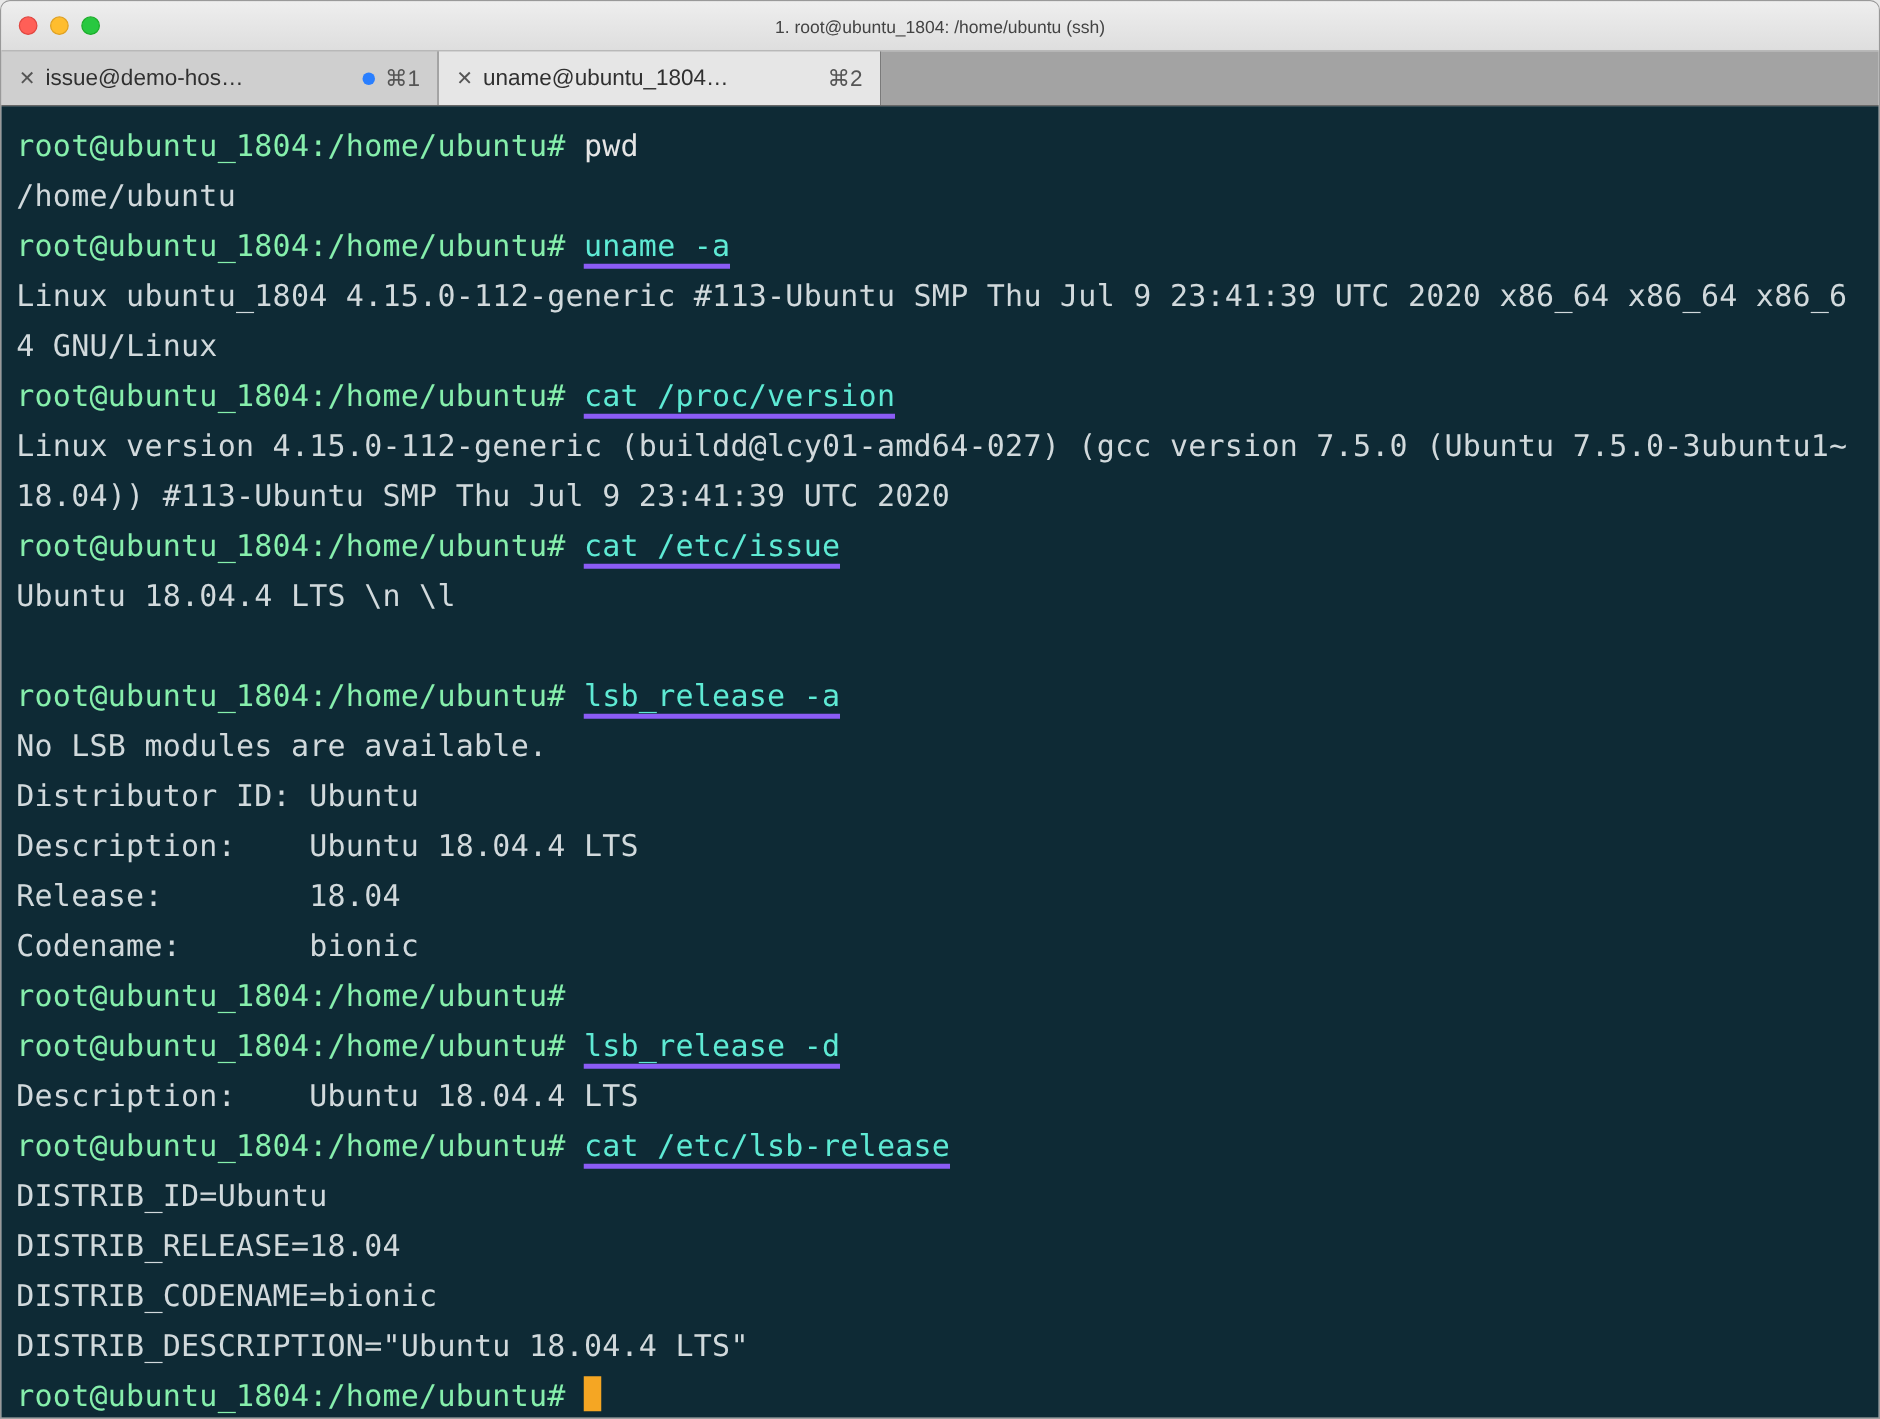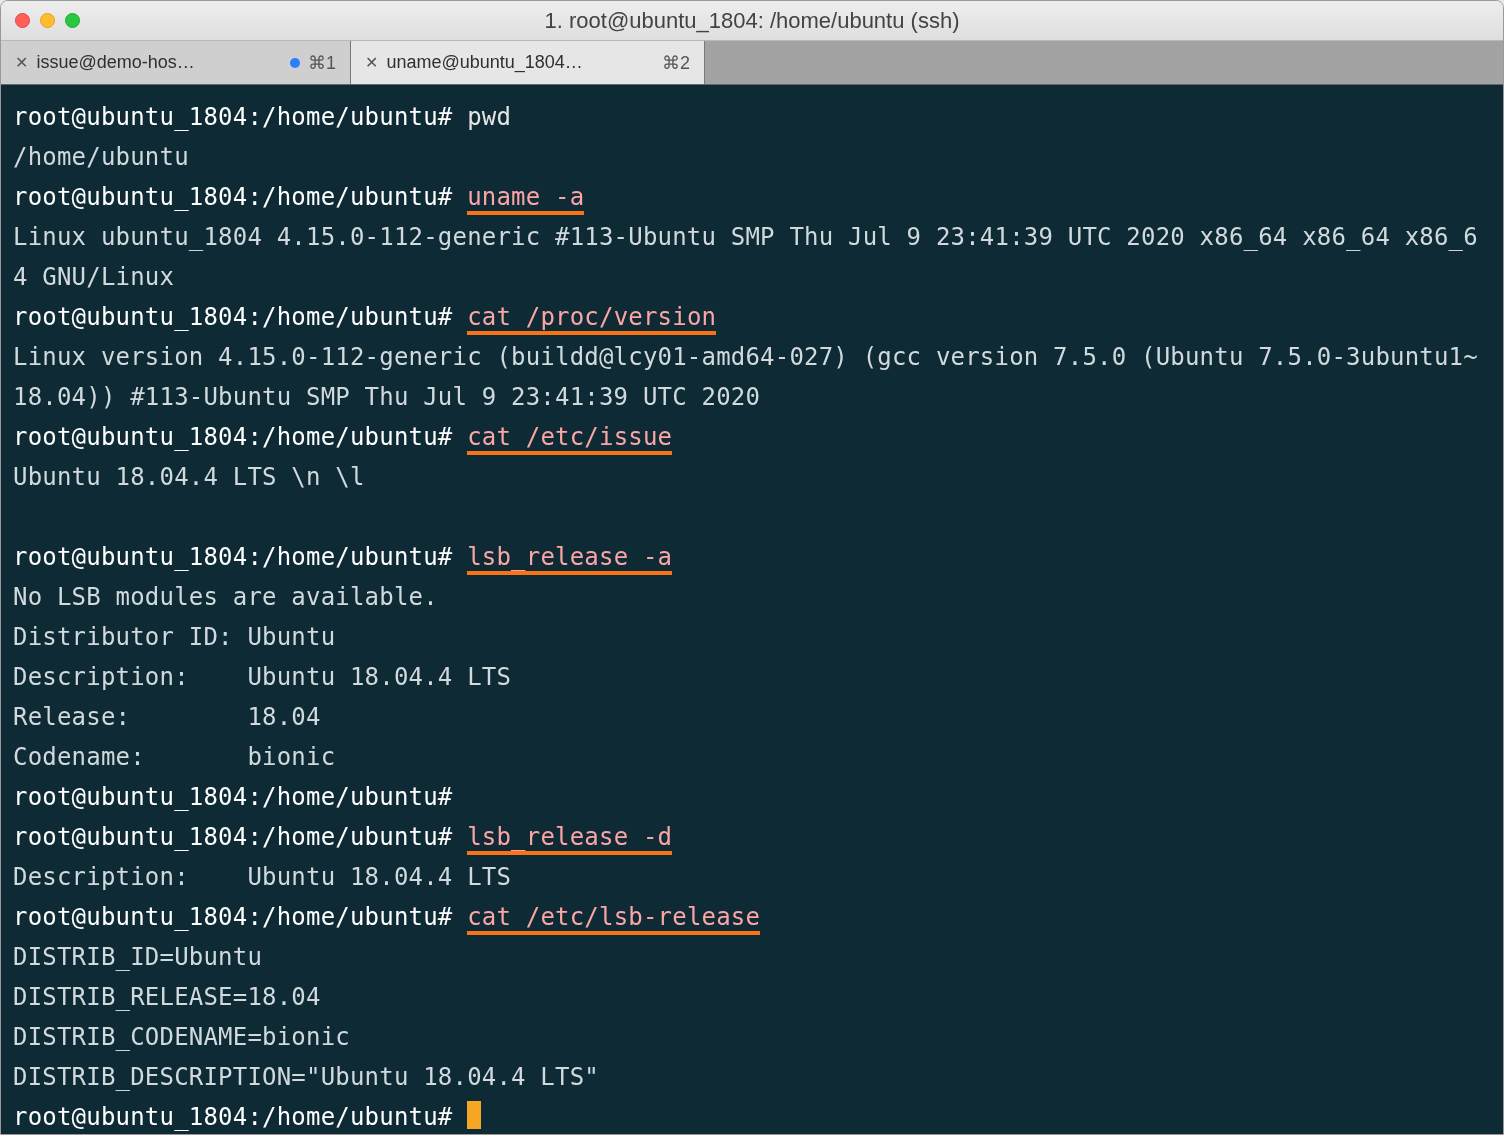--- a/index.html
+++ b/index.html
@@ -29,21 +29,21 @@
   }
   .tl {
     width: 15px; height: 15px; border-radius: 50%;
   }
   .tl.red    { background: #ff5f57; border: 1px solid #e14640; }
   .tl.yellow { background: #ffbd2e; border: 1px solid #dfa123; }
   .tl.green  { background: #28c840; border: 1px solid #1dad2b; }
   .title {
     flex: 1;
     text-align: center;
-    font-size: 22px;
+    font-size: 14px;
     color: #434343;
   }
 
   
   .tabbar {
     height: 44px;
     background: #a3a3a3;
     display: flex;
     align-items: stretch;
     border-bottom: 1px solid #666;
@@ -93,25 +93,25 @@
     color: #d1d9dc;
     font-family: "Menlo", "Consolas", "DejaVu Sans Mono", monospace;
     font-size: 24px;
     line-height: 40px;
     padding: 12px 12px;
     height: 1050px;
     white-space: pre-wrap;
     word-break: break-all;
     letter-spacing: 0.2px;
   }
-  .prompt { color: #ffffff; }
+  .prompt { color: #86efac; }
   .cmd-plain { color: #e5e5e5; }
   .cmd-hl {
-    color: #fca5a5;
-    border-bottom: 4px solid #f97316;
+    color: #5eead4;
+    border-bottom: 4px solid #8b5cf6;
     padding-bottom: 0px;
   }
   .cursor {
     display: inline-block;
     width: 14px;
     height: 28px;
     background: #f5a623;
     vertical-align: -4px;
   }
   .line { display: block; }

